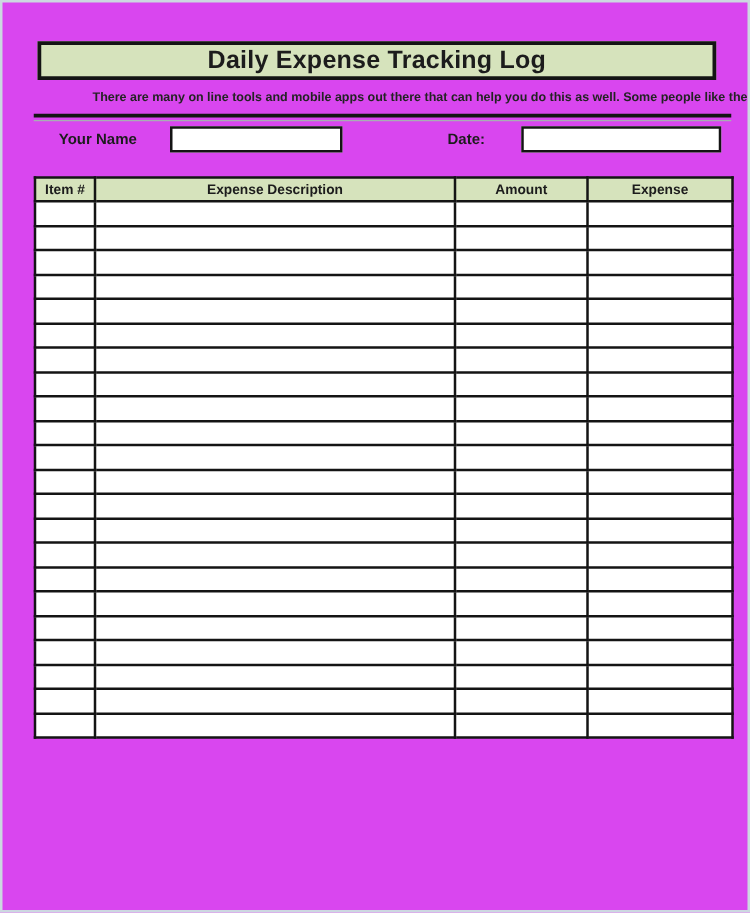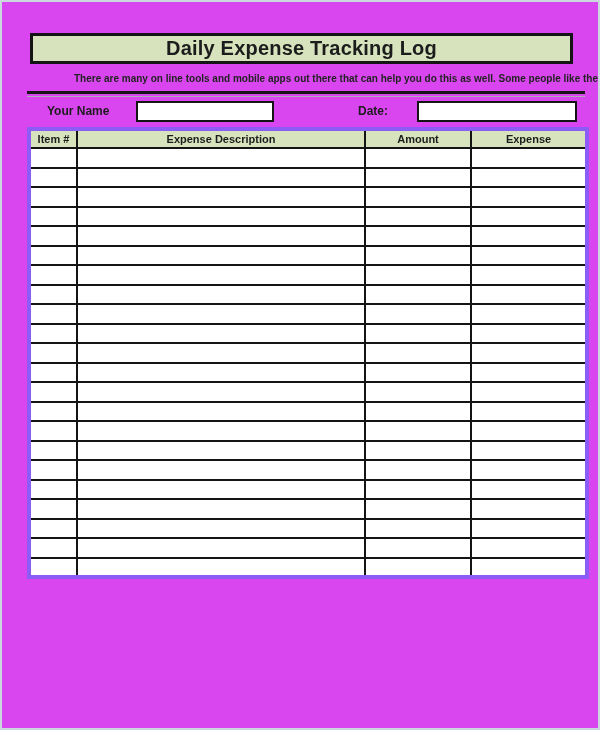--- a/index.html
+++ b/index.html
@@ -57,25 +57,25 @@
     height: 21px;
     border: 2px solid #141414;
     background: #fff;
     font-family: "Liberation Sans", sans-serif;
     font-size: 12px; padding: 0 4px;
   }
   .name-input { left: 134px; width: 138px; }
   .date-input { left: 415px; width: 160px; }
   
   table.expense {
-    margin: 5px 0 0 25px;
+    margin: 19px 0 0 25px;
     width: 558px;
     border-collapse: collapse;
     table-layout: fixed;
-    border: 4px solid #8b5cf6;
+    border: 1px solid #8b5cf6;
   }
   table.expense th, table.expense td {
     border: 2px solid #141414;
     padding: 0;
   }
   table.expense thead th {
     background: #d6e3bc;
     height: 19px;
     font-size: 11px; font-weight: bold; color: #1c1c1c;
     text-align: center; vertical-align: middle;

